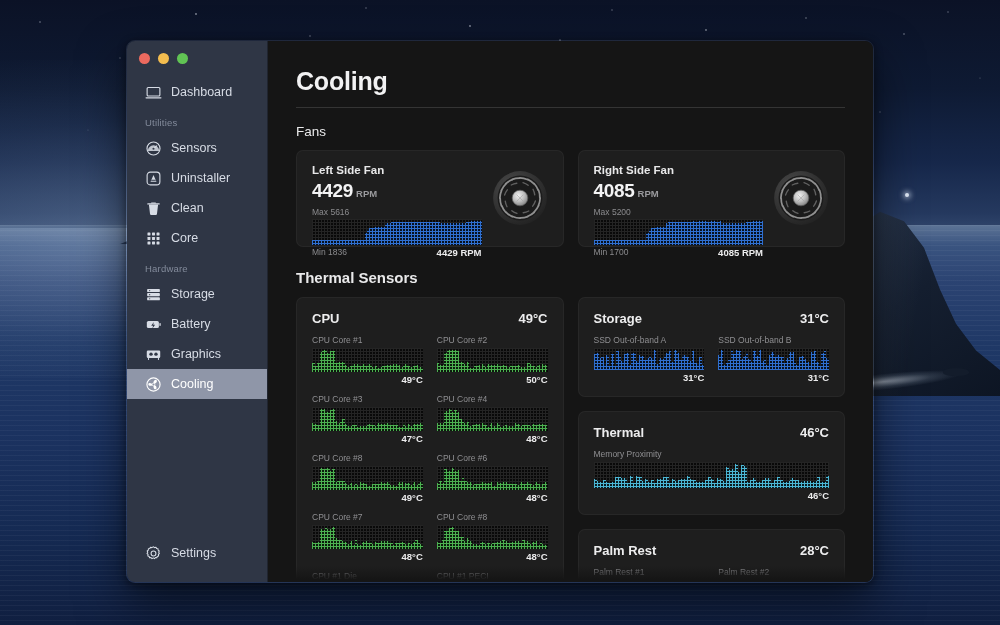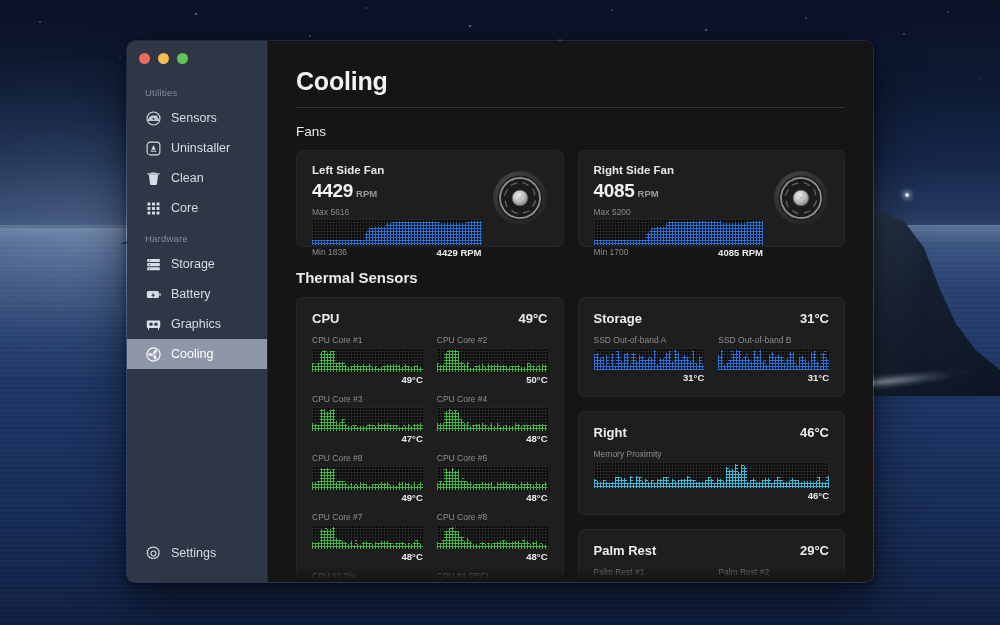--- a/index.html
+++ b/index.html
@@ -231,20 +231,29 @@
 
   <div id="sidebar">
     <div class="traffic">
       <span class="light red"></span>
       <span class="light yellow"></span>
       <span class="light green"></span>
     </div>
 
     <div class="nav">
 
+      <div class="nav-item">
+        <span class="ico">
+          <svg viewBox="0 0 24 24" fill="none" stroke="#d7dce5" stroke-width="1.6">
+            <rect x="3" y="5" width="18" height="12" rx="1.5"></rect>
+            <path d="M1.5 19.5h21" stroke-linecap="round"></path>
+          </svg>
+        </span>
+        <span>Dashboard</span>
+      </div>
 
       <div class="nav-section">Utilities</div>
 
       <div class="nav-item">
         <span class="ico">
           <svg viewBox="0 0 24 24">
             <circle cx="12" cy="12" r="9.2" fill="none" stroke="#d7dce5" stroke-width="1.6"></circle>
             <path d="M4 15.5a8 8 0 0 1 16 0z" fill="#d7dce5" opacity=".85"></path>
             <path d="M12 12.5l4.6-4.2" stroke="#d7dce5" stroke-width="1.6" stroke-linecap="round" fill="none"></path>
             <circle cx="12" cy="12.4" r="1.5" fill="#2f3645"></circle>
@@ -1229,21 +1238,21 @@
                     </div>
                     <div class="mask"></div>
                   </div>
                   <div class="sfoot">31°C</div>
                 </div>
               </div>
           </div>
 
           <div class="card" style="margin-bottom:14px">
             <div class="sensor-head">
-              <span class="gname">Right</span>
+              <span class="gname">Thermal</span>
               <span class="gtemp">46°C</span>
             </div>
             <div class="sensor-grid">
                 <div class="sensor full">
                   <div class="slabel">Memory Proximity</div>
                   <div class="graph" style="height: 26px;">
                     <div class="bg-dots"></div>
                     <div class="bars">
                       <i style="height: 35.1%; background: rgb(75, 182, 212);"></i>
                       <i style="height: 25.2%; background: rgb(75, 182, 212);"></i>
@@ -1327,21 +1336,21 @@
                     <div class="mask"></div>
                   </div>
                   <div class="sfoot">46°C</div>
                 </div>
               </div>
           </div>
 
           <div class="card">
             <div class="sensor-head">
               <span class="gname">Palm Rest</span>
-              <span class="gtemp">29°C</span>
+              <span class="gtemp">28°C</span>
             </div>
             <div class="sensor-grid">
                 <div class="sensor">
                   <div class="slabel">Palm Rest #1</div>
                   <div class="graph" style="height: 22px;">
                     <div class="bg-dots"></div>
                     <div class="bars">
                       <i style="height: 92%; background: rgb(47, 111, 208);"></i>
                     </div>
                     <div class="mask"></div>

